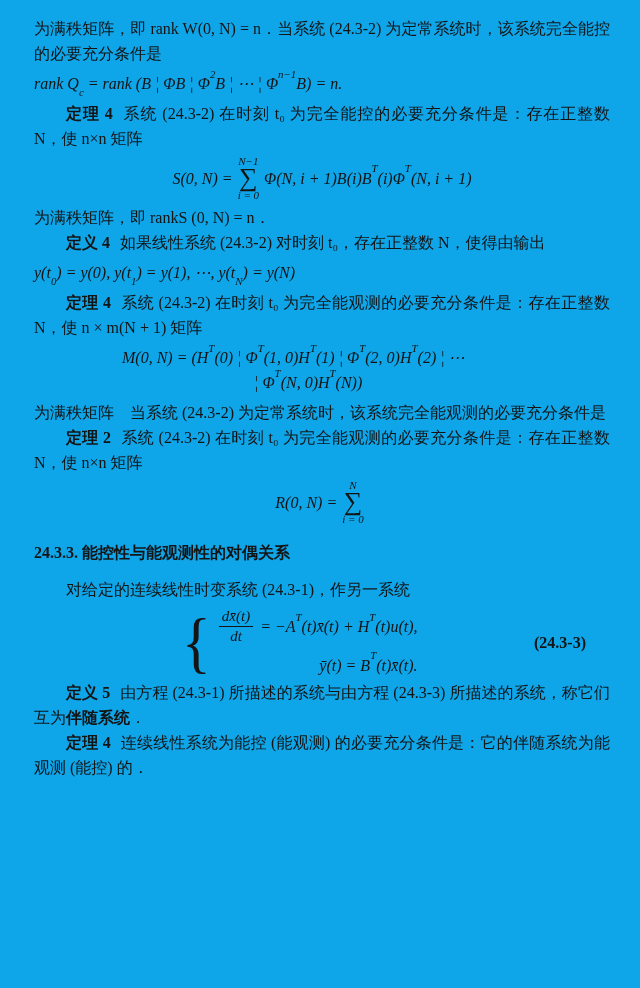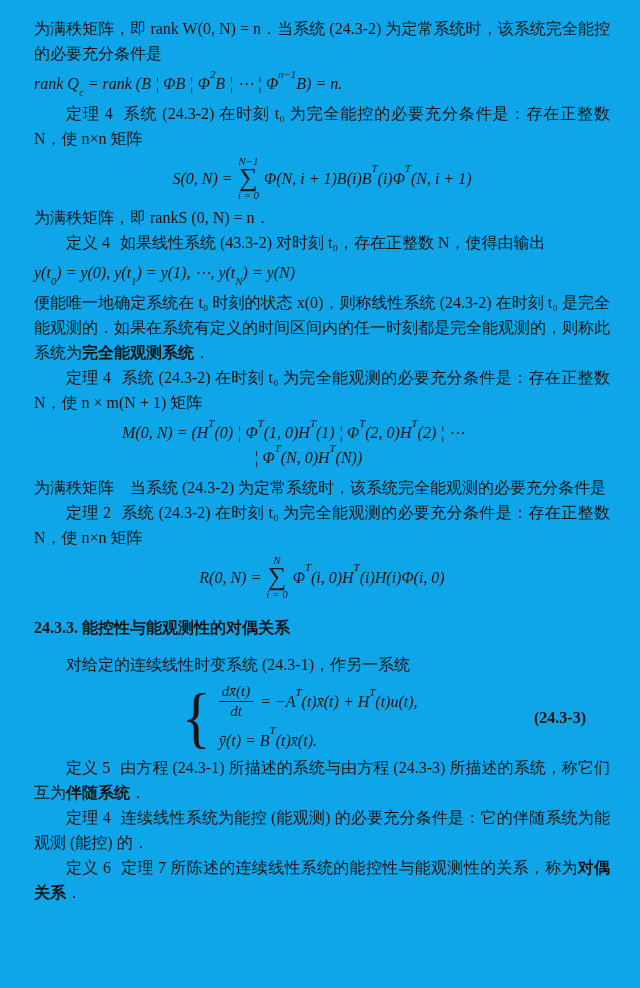--- a/index.html
+++ b/index.html
@@ -5,41 +5,41 @@
   html,body{margin:0;padding:0;background:#e8e8e4;}
   .page{
     width:640px;height:988px;box-sizing:border-box;
     margin:0 auto;background:#0ea5e9;color:#141414;
     padding:16px 30px 0 34px;overflow:hidden;
     font-family:"Liberation Serif","DejaVu Serif",serif;
     font-size:16px;line-height:25px;
   }
   p{margin:0;text-align:justify;}
   .indent{text-indent:2em;}
-  .lead{font-weight:normal;margin-right:10px;}
+  .lead{font-weight:bold;margin-right:10px;}
   b{font-weight:bold;}
   .formula{
     margin:5px 0;font-style:italic;
     font-family:"Liberation Serif","DejaVu Serif",serif;
   }
   .center{}
   .formula sup,.formula sub,p sup,p sub{line-height:0;font-size:68%;}
   sup{position:relative;top:-0.45em;}
   sub{position:relative;top:0.3em;}
   .sumrow{display:flex;justify-content:center;align-items:center;margin:4px 0;}
   .sum{display:inline-flex;flex-direction:column;align-items:center;
        line-height:1;margin:0 5px;font-style:normal;}
   .sum-top,.sum-bot{font-size:11px;line-height:12px;font-style:italic;}
   .sum-sym{font-size:26px;line-height:22px;}
   .m-block{padding-left:88px;}
   .m-line2{padding-left:132px;}
   .system{display:flex;align-items:center;padding-left:148px;margin:6px 0 2px;}
   .brace{font-size:60px;line-height:0.9;font-weight:400;margin-right:8px;
          transform:scaleY(1.12);font-style:normal;}
-  .eqs{display:flex;flex-direction:column;gap:7px;}
+  .eqs{display:flex;flex-direction:column;gap:7px;text-align:right;}
   .eq1{display:inline-flex;align-items:center;}
   .frac{display:inline-flex;flex-direction:column;align-items:center;
         line-height:1.15;margin-right:7px;font-size:15px;}
   .frac-num{border-bottom:1.5px solid #141414;padding:0 3px 1px;}
   .frac-den{padding-top:1px;}
   .eqnum{margin-left:auto;padding-right:24px;font-style:normal;font-weight:bold;}
   .section-heading{
     font-size:16px;font-weight:bold;line-height:28px;
     margin:14px 0 10px;text-indent:0;
   }
@@ -60,46 +60,44 @@
     <span class="sum">
       <span class="sum-top">N−1</span>
       <span class="sum-sym">∑</span>
       <span class="sum-bot">i = 0</span>
     </span>
     <span> Φ(N, i + 1)B(i)B<sup>T</sup>(i)Φ<sup>T</sup>(N, i + 1)</span>
   </div>
 
   <p>为满秩矩阵，即 rankS (0, N) = n．</p>
 
-  <p class="indent"><b class="lead">定义 4</b><span>如果线性系统 (43.3-2) 对时刻 t₀，存在正整数 N，使得由输出</span></p>
+  <p class="indent"><b class="lead">定义 4</b><span>如果线性系统 (24.3-2) 对时刻 t₀，存在正整数 N，使得由输出</span></p>
 
   <div class="formula center">y(t<sub>0</sub>) = y(0), y(t<sub>1</sub>) = y(1), ⋯, y(t<sub>N</sub>) = y(N)</div>
 
-  <p>便能唯一地确定系统在 t₀ 时刻的状态 x(0)，则称线性系统 (24.3-2) 在时刻 t₀ 是完全能观测的．如果在系统有定义的时间区间内的任一时刻都是完全能观测的，则称此系统为<b>完全能观测系统</b>．</p>
 
   <p class="indent"><b class="lead">定理 4</b><span>系统 (24.3-2) 在时刻 t₀ 为完全能观测的必要充分条件是：存在正整数 N，使 n × m(N + 1) 矩阵</span></p>
 
   <div class="formula m-block">
     <div>M(0, N) = (H<sup>T</sup>(0) ¦ Φ<sup>T</sup>(1, 0)H<sup>T</sup>(1) ¦ Φ<sup>T</sup>(2, 0)H<sup>T</sup>(2) ¦ ⋯</div>
     <div class="m-line2">¦ Φ<sup>T</sup>(N, 0)H<sup>T</sup>(N))</div>
   </div>
 
   <p>为满秩矩阵　当系统 (24.3-2) 为定常系统时，该系统完全能观测的必要充分条件是</p>
 
 
   <p class="indent"><b class="lead">定理 2</b><span>系统 (24.3-2) 在时刻 t₀ 为完全能观测的必要充分条件是：存在正整数 N，使 n×n 矩阵</span></p>
 
   <div class="formula sumrow">
     <span>R(0, N) = </span>
     <span class="sum">
       <span class="sum-top">N</span>
       <span class="sum-sym">∑</span>
       <span class="sum-bot">i = 0</span>
     </span>
-    <span> Φ<sup>T</sup>(i, 0)H<sup>T</sup>(i)H(i)Φ(i, 0)</span>
   </div>
 
 
   <div class="section-heading">24.3.3. 能控性与能观测性的对偶关系</div>
 
   <p class="indent">对给定的连续线性时变系统 (24.3-1)，作另一系统</p>
 
   <div class="formula system">
     <span class="brace">{</span>
     <span class="eqs">
@@ -112,15 +110,14 @@
       </span>
       <span>ȳ(t) = B<sup>T</sup>(t)x̄(t).</span>
     </span>
     <span class="eqnum">(24.3-3)</span>
   </div>
 
   <p class="indent"><b class="lead">定义 5</b><span>由方程 (24.3-1) 所描述的系统与由方程 (24.3-3) 所描述的系统，称它们互为<b>伴随系统</b>．</span></p>
 
   <p class="indent"><b class="lead">定理 4</b><span>连续线性系统为能控 (能观测) 的必要充分条件是：它的伴随系统为能观测 (能控) 的．</span></p>
 
-  <p class="indent"><b class="lead">定义 6</b><span>定理 7 所陈述的连续线性系统的能控性与能观测性的关系，称为<b>对偶关系</b>．</span></p>
 
 </div>
 
 </body></html>

